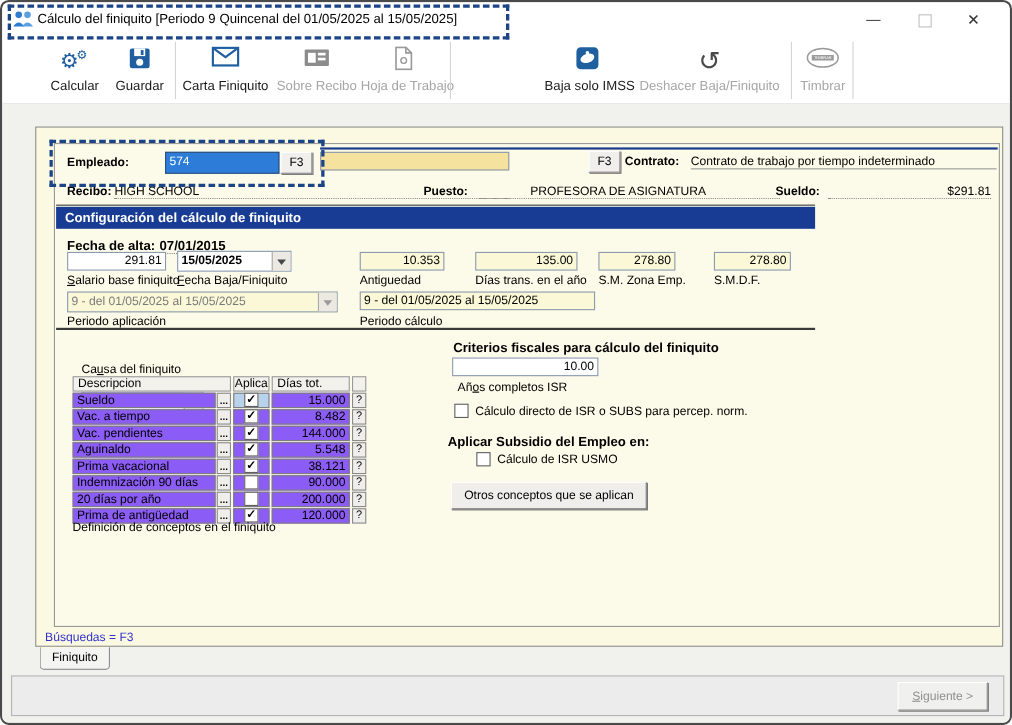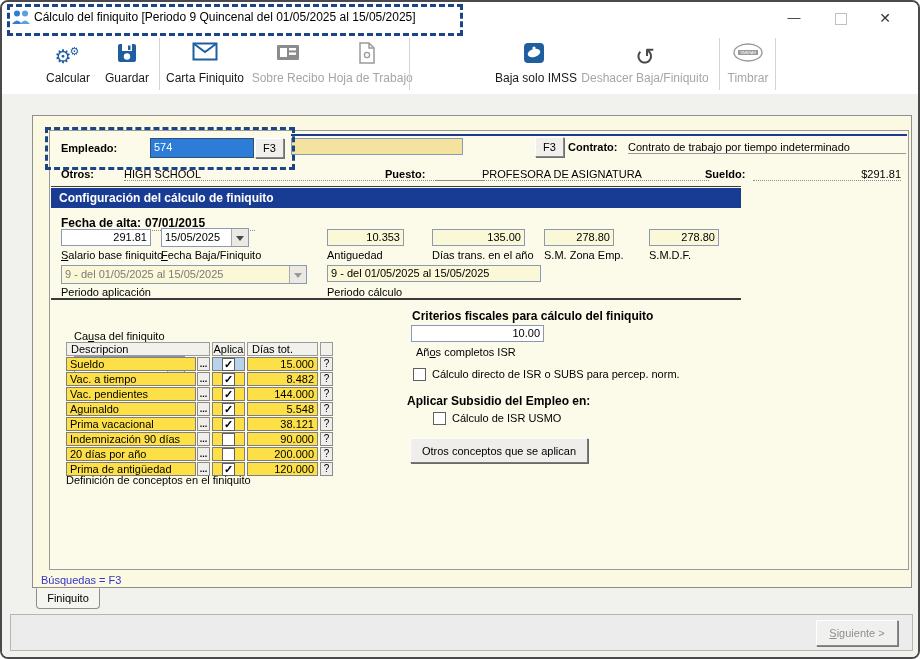--- a/index.html
+++ b/index.html
@@ -60,21 +60,21 @@
   .smallbtn{position:absolute;height:19px;background:#f0efec;border:1px solid #888;border-top-color:#fff;border-left-color:#fff;box-shadow:1px 1px 0 #707070;font-size:11px;line-height:17px;text-align:center;box-sizing:border-box;padding:0;font-family:inherit;}
 
   
   .ttable{position:absolute;left:16px;top:211px;}
   .thead,.trow{display:flex;margin-bottom:1px;}
   .hcell{background:#f2f1ec;border:1px solid #9a9a9a;height:14px;line-height:13px;font-size:11px;box-sizing:border-box;padding-left:4px;}
   .h-desc{width:144px;}
   .h-aplica{width:33px;margin-left:2px;text-align:center;padding-left:0;}
   .h-dias{width:71px;margin-left:2px;}
   .h-blank{width:13px;margin-left:2px;}
-  .tcell{border:1px solid #7e7e7e;background:#fde047;height:14px;line-height:13px;font-size:11px;box-sizing:border-box;}
+  .tcell{border:1px solid #7e7e7e;background:#8b5cf6;height:14px;line-height:13px;font-size:11px;box-sizing:border-box;}
   .c-desc{width:130px;padding-left:3px;white-space:nowrap;overflow:hidden;}
   .c-dots{width:13px;margin-left:1px;background:#efeeea;text-align:center;line-height:9px;font-weight:bold;border:1px solid #8a8a8a;padding:0;font-family:inherit;height:14px;box-sizing:border-box;font-size:9px;}
   .c-aplica{width:33px;margin-left:2px;text-align:center;}
   .c-dias{width:71px;margin-left:2px;text-align:right;padding-right:3px;}
   .c-q{width:13px;margin-left:2px;background:#efeeea;border:1px solid #8a8a8a;text-align:center;font-size:10px;line-height:12px;padding:0;font-family:inherit;height:14px;box-sizing:border-box;}
   .trow:first-child .c-aplica{background:#b9d2ec;}
   .cb{display:inline-block;width:11px;height:11px;border:1px solid #5f5f5f;background:#fff;font-size:11px;line-height:10px;font-weight:bold;vertical-align:middle;margin-top:-2px;}
 
   .chkrow{position:absolute;white-space:nowrap;font-size:11px;}
   .chkbox{display:inline-block;width:11px;height:11px;border:1px solid #5f5f5f;background:#fff;vertical-align:middle;margin-right:6px;margin-top:-2px;}
@@ -183,35 +183,35 @@
 
         <span class="lbl b" style="left:11px;top:11px;">Empleado:</span>
         <div class="sel-input" style="left:100px;top:7px;width:104px;height:20px;">574</div>
         <button class="smallbtn" style="left:205px;top:7px;width:29px;height:20px;">F3</button>
         <div class="navy-line" style="left:241px;top:3px;width:616px;height:2px;"></div>
         <div class="field" style="left:241px;top:7px;width:172px;background:#f5e29e;"></div>
         <button class="smallbtn" style="left:485px;top:6px;width:29px;height:20px;">F3</button>
         <span class="lbl b" style="left:518px;top:10px;">Contrato:</span>
         <span class="lbl underl" style="left:578px;top:10px;width:278px;">Contrato de trabajo por tiempo indeterminado</span>
 
-        <span class="lbl b" style="left:11px;top:37px;">Otros:</span>
-        <span class="lbl dotted" style="left:54px;top:37px;width:360px;margin-left:20px;">HIGH SCHOOL</span>
+        <span class="lbl b" style="left:11px;top:37px;">Recibo:</span>
+        <span class="lbl dotted" style="left:54px;top:37px;width:360px;">HIGH SCHOOL</span>
         <span class="lbl b" style="left:335px;top:37px;">Puesto:</span>
         <span class="lbl dotted" style="left:385px;top:37px;width:227px;padding-left:47px;">PROFESORA DE ASIGNATURA</span>
         <span class="lbl b" style="left:655px;top:37px;">Sueldo:</span>
         <span class="lbl dotted" style="left:703px;top:37px;width:148px;text-align:right;">$291.81</span>
 
         <div class="divider" style="left:1px;top:55px;width:690px;height:1px;"></div>
         <div class="hdr-bar">Configuración del cálculo de finiquito</div>
 
         <span class="lbl b" style="left:11px;top:85px;font-size:12px;">Fecha de alta:</span>
         <span class="lbl b dotted" style="left:95px;top:85px;width:110px;font-size:12px;">07/01/2015</span>
 
         <div class="field num" style="left:11px;top:98px;width:90px;">291.81</div>
-        <div class="combo" style="left:111px;top:97px;width:88px;">
+        <div class="combo" style="left:111px;top:97px;width:104px;font-weight:bold;">
           <span class="cval">15/05/2025</span>
           <span class="arrowbtn"></span>
         </div>
         <div class="field num ro" style="left:277px;top:98px;width:77px;">10.353</div>
         <div class="field num ro" style="left:382px;top:98px;width:93px;">135.00</div>
         <div class="field num ro" style="left:494px;top:98px;width:70px;">278.80</div>
         <div class="field num ro" style="left:599px;top:98px;width:70px;">278.80</div>
 
         <span class="lbl" style="left:11px;top:118px;"><u>S</u>alario base finiquito</span>
         <span class="lbl" style="left:111px;top:118px;"><u>F</u>echa Baja/Finiquito</span>

